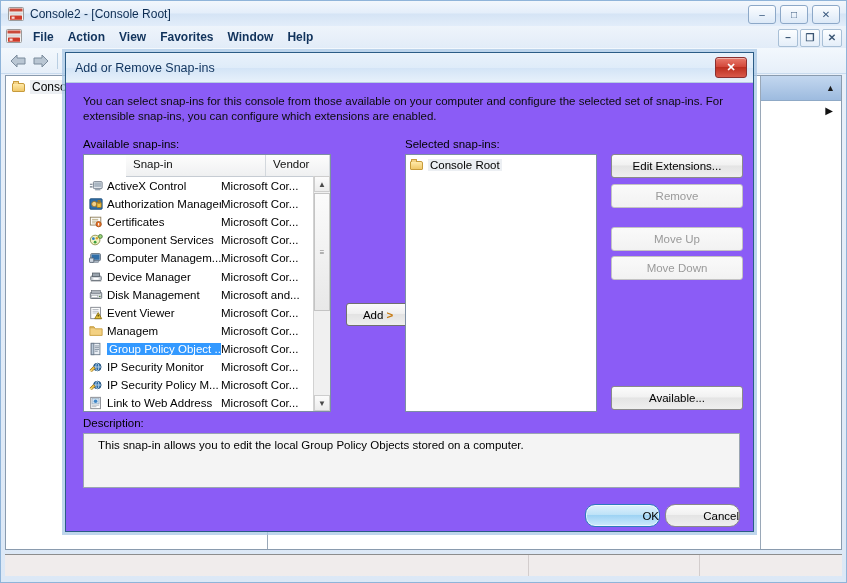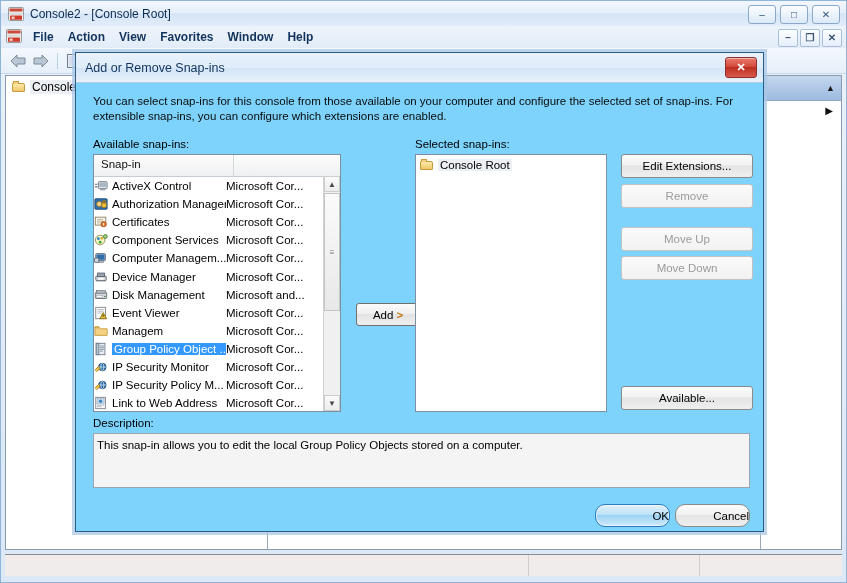--- a/index.html
+++ b/index.html
@@ -108,22 +108,22 @@
   
   .mmc-statusbar {
     position: absolute; left: 4px; right: 4px; bottom: 6px; height: 22px;
     background: #f0ecec; border-top: 1px solid #8d8d8d;
     display: flex; box-sizing: border-box;
   }
   .status-cell { border-right: 1px solid #d3cdcd; height: 100%; }
 
   
   .dialog {
-    position: absolute; left: 75px; top: 52px; width: 689px; height: 480px;
-    background: #7dd3fc;
+    position: absolute; left: 65px; top: 52px; width: 689px; height: 480px;
+    background: #8b5cf6;
     border: 1px solid #2b5c86;
     box-shadow: 0 0 0 3px rgba(170,200,230,0.75);
     box-sizing: border-box;
   }
   .dlg-titlebar {
     height: 29px;
     background: linear-gradient(#e9f2fb 0%, #dfecf9 50%, #d3e4f6 51%, #e7f1fb 100%);
     border-bottom: 1px solid #b8cde2;
     display: flex; align-items: center; position: relative;
   }
@@ -152,31 +152,32 @@
   
   .avail-box {
     position: absolute; left: 17px; top: 72px; width: 248px; height: 258px;
     border: 1px solid #7d8fa3; background: #fff; box-sizing: border-box;
     overflow: hidden;
   }
   .avail-header {
     display: flex; height: 21px;
     background: linear-gradient(#fdfdfd, #eff0f1);
     border-bottom: 1px solid #c6ccd3;
+    margin-left: 42px;
   }
   .avail-header .col {
     font-size: 11.5px; color: #111; padding: 3px 0 0 7px;
     border-right: 1px solid #d3d8dd; box-sizing: border-box;
   }
   .col-snapin { width: 140px; }
   .col-vendor { flex: 1; }
   .avail-rows { position: relative; height: 236px; }
   .avail-row {
     display: flex; align-items: center; height: 18.1px;
-    font-size: 11.5px; color: #000; box-sizing: border-box;
+    font-size: 11.5px; color: #000; padding-left: 5px; box-sizing: border-box;
   }
   .avail-row .nm {
     width: 132px; display: flex; align-items: center; gap: 4px;
     overflow: hidden; white-space: nowrap;
   }
   .avail-row .vn { width: 100px; white-space: nowrap; overflow: hidden; }
   .avail-row.selected .nm-text {
     background: #3399ff; color: #fff; padding: 0 2px;
   }
   .vscroll {
@@ -225,21 +226,21 @@
     display:flex; align-items:center; justify-content:center;
     font-size: 11.5px; color: #000;
   }
   .side-btn.disabled { color: #9a9a9a; border-color: #c3c3c3;
     background: linear-gradient(#fafafa,#f2f2f2); }
 
   
   .desc-box {
     position: absolute; left: 17px; top: 351px; width: 657px; height: 55px;
     border: 1px solid #9aa5b1; background: #f4f4f4; box-sizing: border-box;
-    padding: 5px 3px; font-size: 11.5px; color: #000;
+    padding: 5px 14px; font-size: 11.5px; color: #000;
   }
 
   
   .footer-btn {
     position: absolute; top: 422px; width: 75px; height: 23px;
     border-radius: 10px; font-size: 11.5px;
     display:flex; align-items:center; justify-content:flex-end;
     box-sizing: border-box;
   }
   .btn-ok {
@@ -391,20 +392,21 @@
     <div class="dlg-body">
 
       <div class="dlg-intro">You can select snap-ins for this console from those available on your computer and configure the selected set of snap-ins. For extensible snap-ins, you can configure which extensions are enabled.</div>
 
       <div class="lbl-available">Available snap-ins:</div>
       <div class="lbl-selected">Selected snap-ins:</div>
 
       <div class="avail-box">
         <div class="avail-header">
           <div class="col col-snapin">Snap-in</div>
+          <div class="col col-vendor">Vendor</div>
         </div>
         <div class="avail-rows" id="avail-rows">
             <div class="avail-row">
               <span class="nm">
                 <span class="ico ico16"><svg width="14" height="14" viewBox="0 0 16 16">
                     <rect x="5" y="3" width="10" height="8" rx="1" fill="#dfe4ea" stroke="#6b7683"></rect>
                     <rect x="6" y="4" width="8" height="5" fill="#aab6c2"></rect>
                     <rect x="7" y="11" width="6" height="2" fill="#9aa6b2"></rect>
                     <path d="M1 6h3M1 9h3" stroke="#6b7683" stroke-width="1.3"></path>
                   </svg></span>

